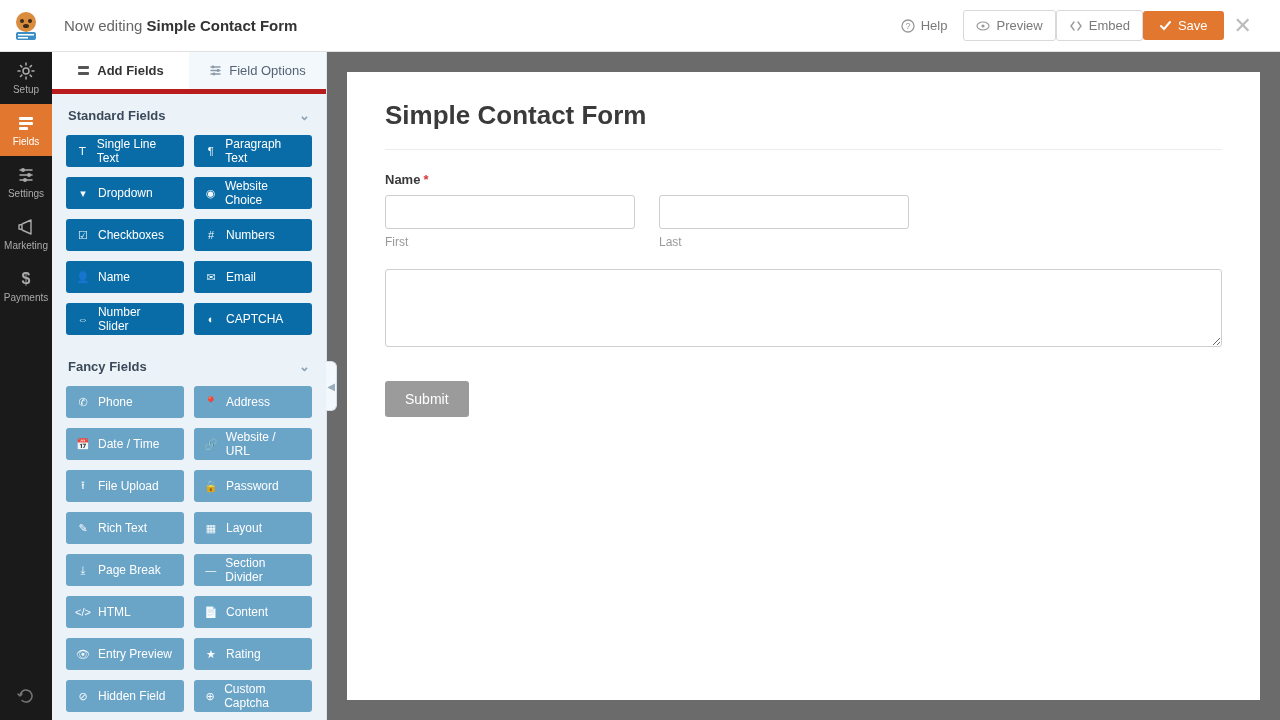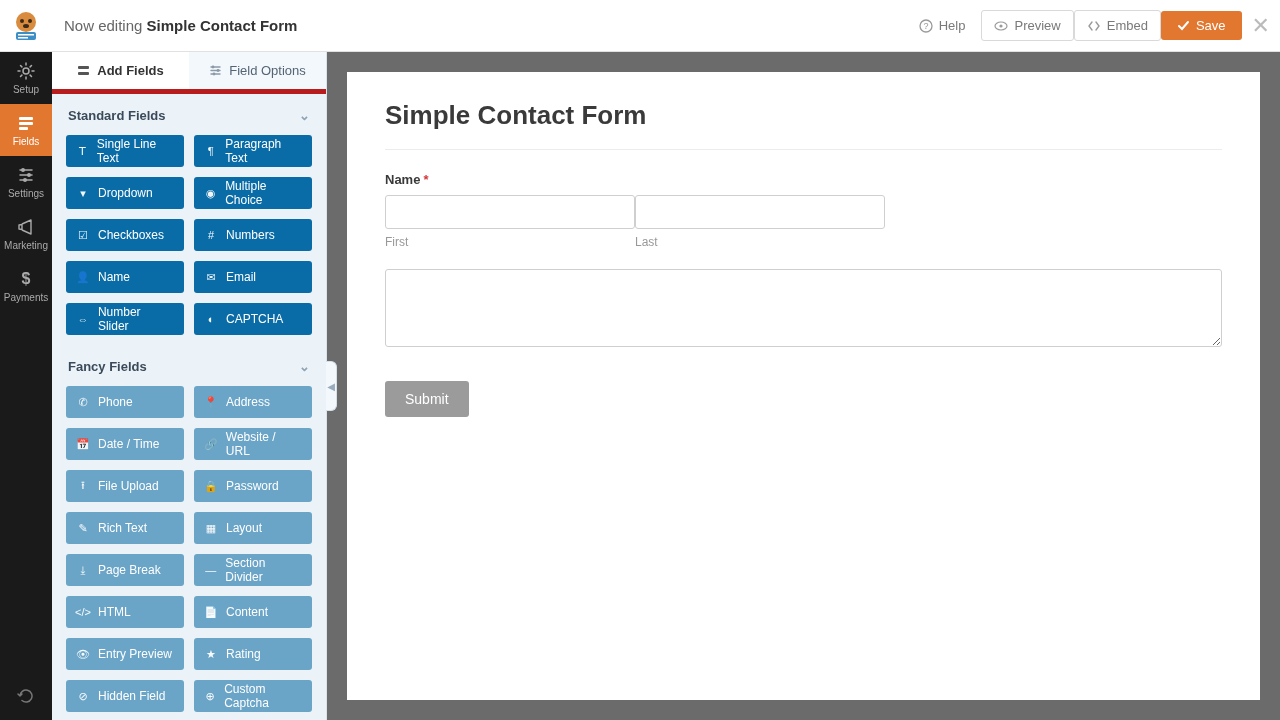--- a/index.html
+++ b/index.html
@@ -1,20 +1,20 @@
 <!DOCTYPE html>
 <html><head>
 <meta charset="utf-8">
 <style>
   * { box-sizing: border-box; margin: 0; padding: 0; }
   html, body { width: 1280px; height: 720px; font-family: -apple-system, BlinkMacSystemFont, "Segoe UI", Arial, sans-serif; overflow: hidden; }
   body { display: flex; flex-direction: column; background: #fff; color: #333; }
 
   
-  .header { height: 52px; display: flex; align-items: center; border-bottom: 1px solid #e1e1e1; padding: 0 10px 0 0; }
+  .header { height: 52px; display: flex; align-items: center; border-bottom: 1px solid #e1e1e1; padding: 0 28px 0 0; }
   .logo { width: 52px; height: 52px; display: flex; align-items: center; justify-content: center; }
   .now-editing { margin-left: 12px; font-size: 15px; color: #666; }
   .now-editing strong { color: #333; font-weight: 600; }
   .header-spacer { flex: 1; }
   .header-link { display: inline-flex; align-items: center; gap: 6px; color: #7a7a7a; font-size: 13px; margin-right: 16px; cursor: pointer; }
   .header-btn { display: inline-flex; align-items: center; gap: 6px; border: 1px solid #d9d9d9; background: #fff; color: #7a7a7a; font-size: 13px; padding: 7px 12px; border-radius: 3px; cursor: pointer; }
   .save-btn { display: inline-flex; align-items: center; gap: 6px; background: #e27730; color: #fff; border: none; font-size: 13px; padding: 7px 16px; border-radius: 3px; margin-right: 10px; cursor: pointer; }
   .close-x { color: #bbb; font-size: 22px; cursor: pointer; }
 
   .main { flex: 1; display: flex; height: calc(720px - 52px); }
@@ -43,21 +43,21 @@
   .panel-handle { position: absolute; right: -11px; top: 50%; transform: translateY(-50%); width: 11px; height: 50px; background: #f3f8fc; border: 1px solid #d5e0ea; border-left: none; border-radius: 0 6px 6px 0; display: flex; align-items: center; justify-content: center; color: #99acbd; font-size: 10px; cursor: pointer; }
 
   
   .canvas-wrap { flex: 1; background: #6b6b6b; padding: 20px; }
   .canvas { background: #fff; width: 100%; height: 100%; padding: 28px 38px; overflow: auto; }
   .form-title { font-size: 26px; font-weight: 700; color: #3a3a3a; padding-bottom: 18px; border-bottom: 1px solid #ececec; margin-bottom: 22px; }
   .field-label { font-size: 13px; color: #3a3a3a; font-weight: 600; display: block; margin-bottom: 8px; }
   .req { color: #d63638; margin-left: 3px; }
   .input { width: 100%; border: 1px solid #cfcfcf; border-radius: 3px; height: 34px; padding: 0 8px; background: #fff; }
   .sublabel { font-size: 12px; color: #999; margin-top: 6px; }
-  .name-row { display: flex; margin-bottom: 20px; }
+  .name-row { display: flex; gap: 24px; margin-bottom: 20px; }
   .name-col { flex: 0 0 250px; }
   .email-row { margin-bottom: 22px; }
   .email-row .input { width: 526px; }
   .textarea { width: 100%; border: 1px solid #cfcfcf; border-radius: 3px; height: 78px; resize: vertical; padding: 8px; background: #fff; }
   .submit { margin-top: 30px; background: #9b9b9b; color: #fff; border: none; border-radius: 3px; padding: 10px 20px; font-size: 14px; cursor: pointer; }
 
   
   .panel-scroll::-webkit-scrollbar { width: 8px; }
   .panel-scroll::-webkit-scrollbar-thumb { background: #c6d3df; border-radius: 4px; }
 
@@ -216,21 +216,21 @@
           <div class="field-btn std">
             <span class="micon">¶</span>
             <span>Paragraph Text</span>
           </div>
           <div class="field-btn std">
             <span class="micon">▾</span>
             <span>Dropdown</span>
           </div>
           <div class="field-btn std">
             <span class="micon">◉</span>
-            <span>Multiple Choice</span>
+            <span>Website Choice</span>
           </div>
           <div class="field-btn std">
             <span class="micon">☑</span>
             <span>Checkboxes</span>
           </div>
           <div class="field-btn std">
             <span class="micon">#</span>
             <span>Numbers</span>
           </div>
           <div class="field-btn std">

